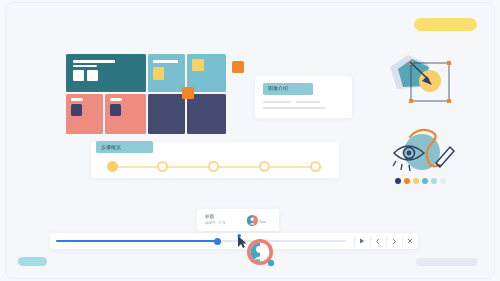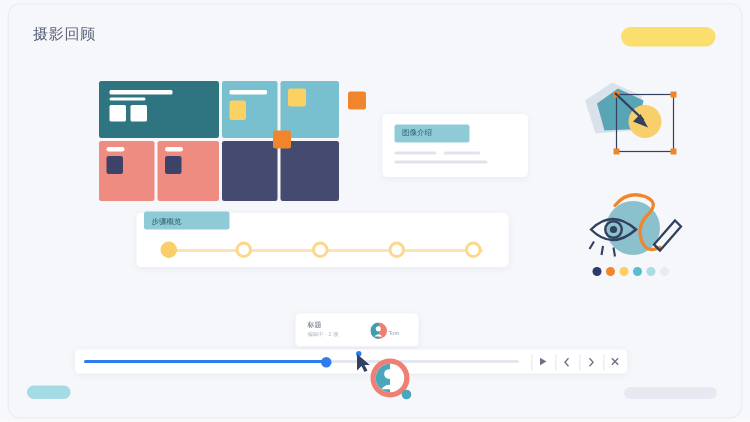--- a/index.html
+++ b/index.html
@@ -153,21 +153,20 @@
     position:absolute;right:16px;bottom:12px;width:62px;height:8px;
     border-radius:4px;background:#e6e9f1;
   }
 </style>
 </head>
 <body>
 
 <div class="stage">
   <div class="panel">
 
-    <div class="title">摄影回顾</div>
     <div class="pill-yellow"></div>
 
     <div class="grid">
       <div class="cell c-big">
         <div class="bar-w" style="left:7px;top:6px;width:42px;height:2.5px;"></div>
         <div class="bar-w" style="left:7px;top:11px;width:24px;height:2px;"></div>
         <div class="sq-w" style="left:7px;top:16px;width:11px;height:11px;"></div>
         <div class="sq-w" style="left:21px;top:16px;width:11px;height:11px;"></div>
       </div>
 

